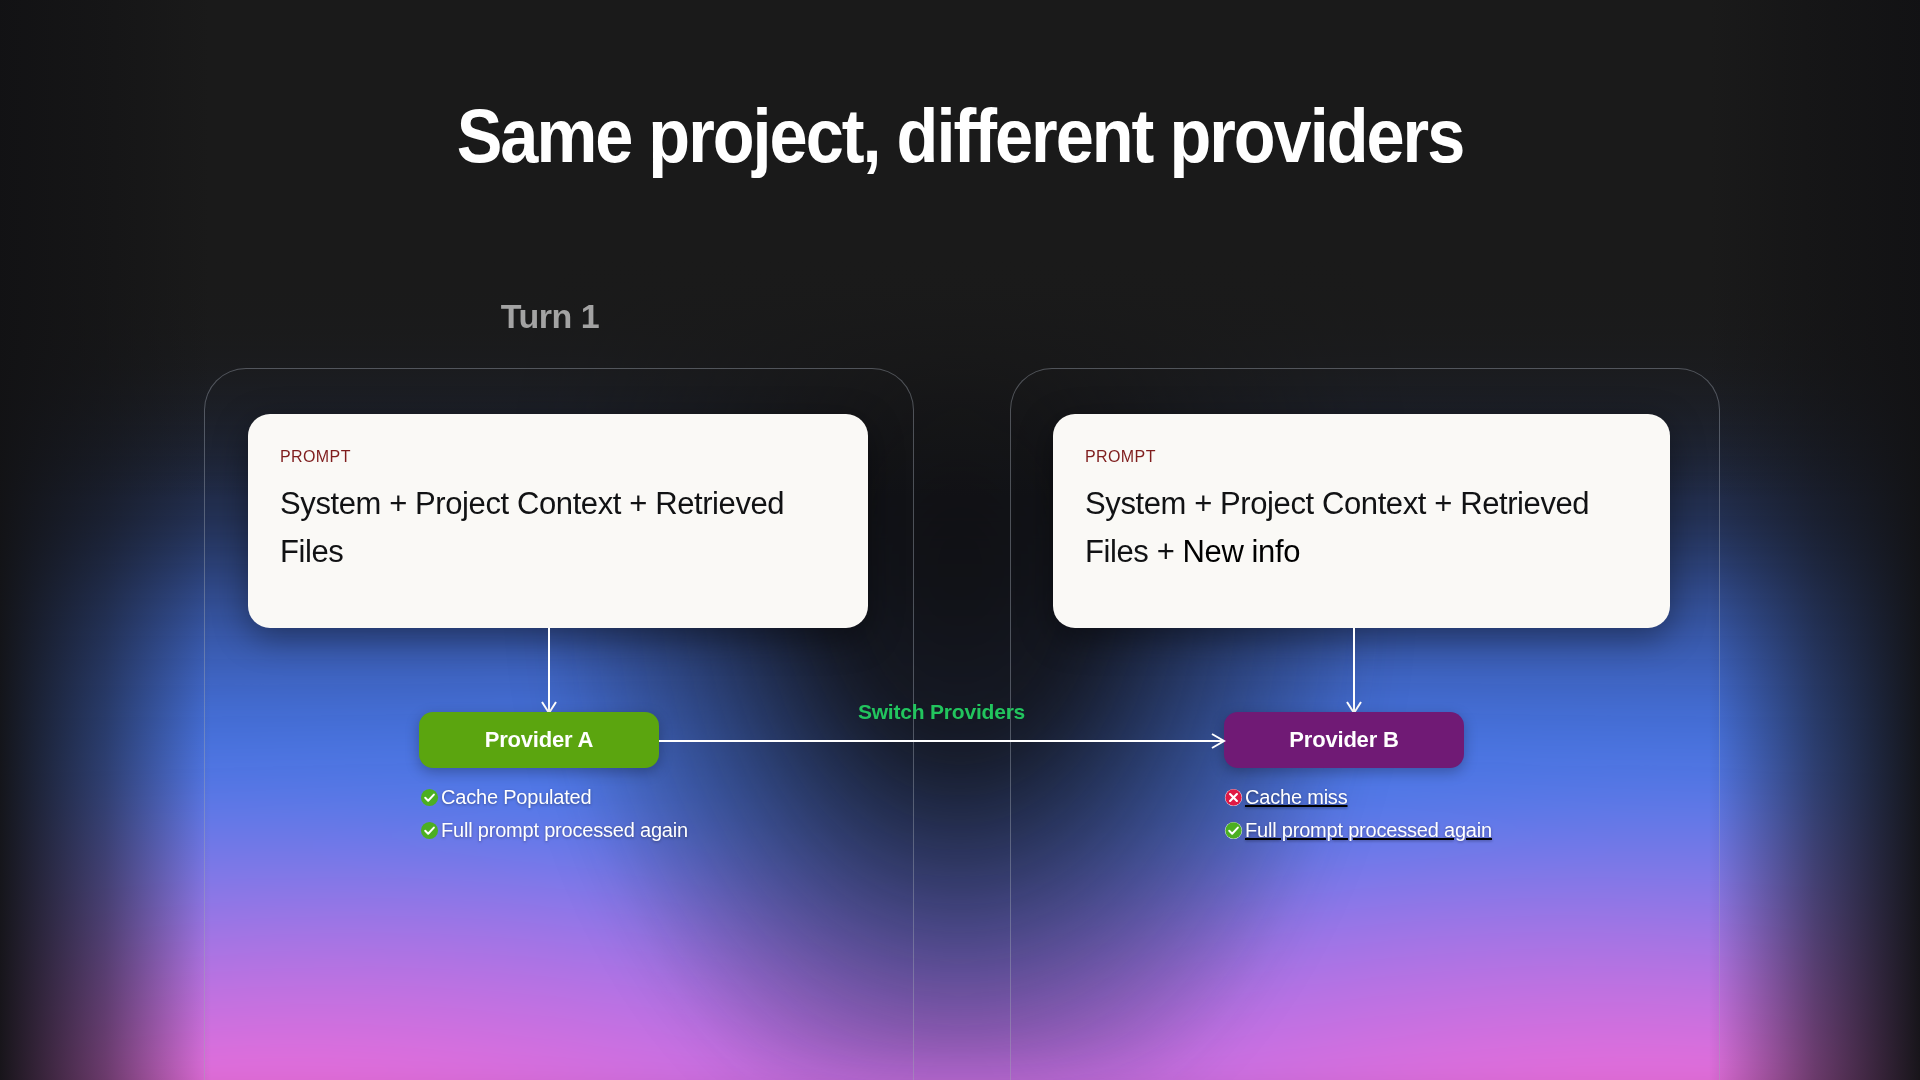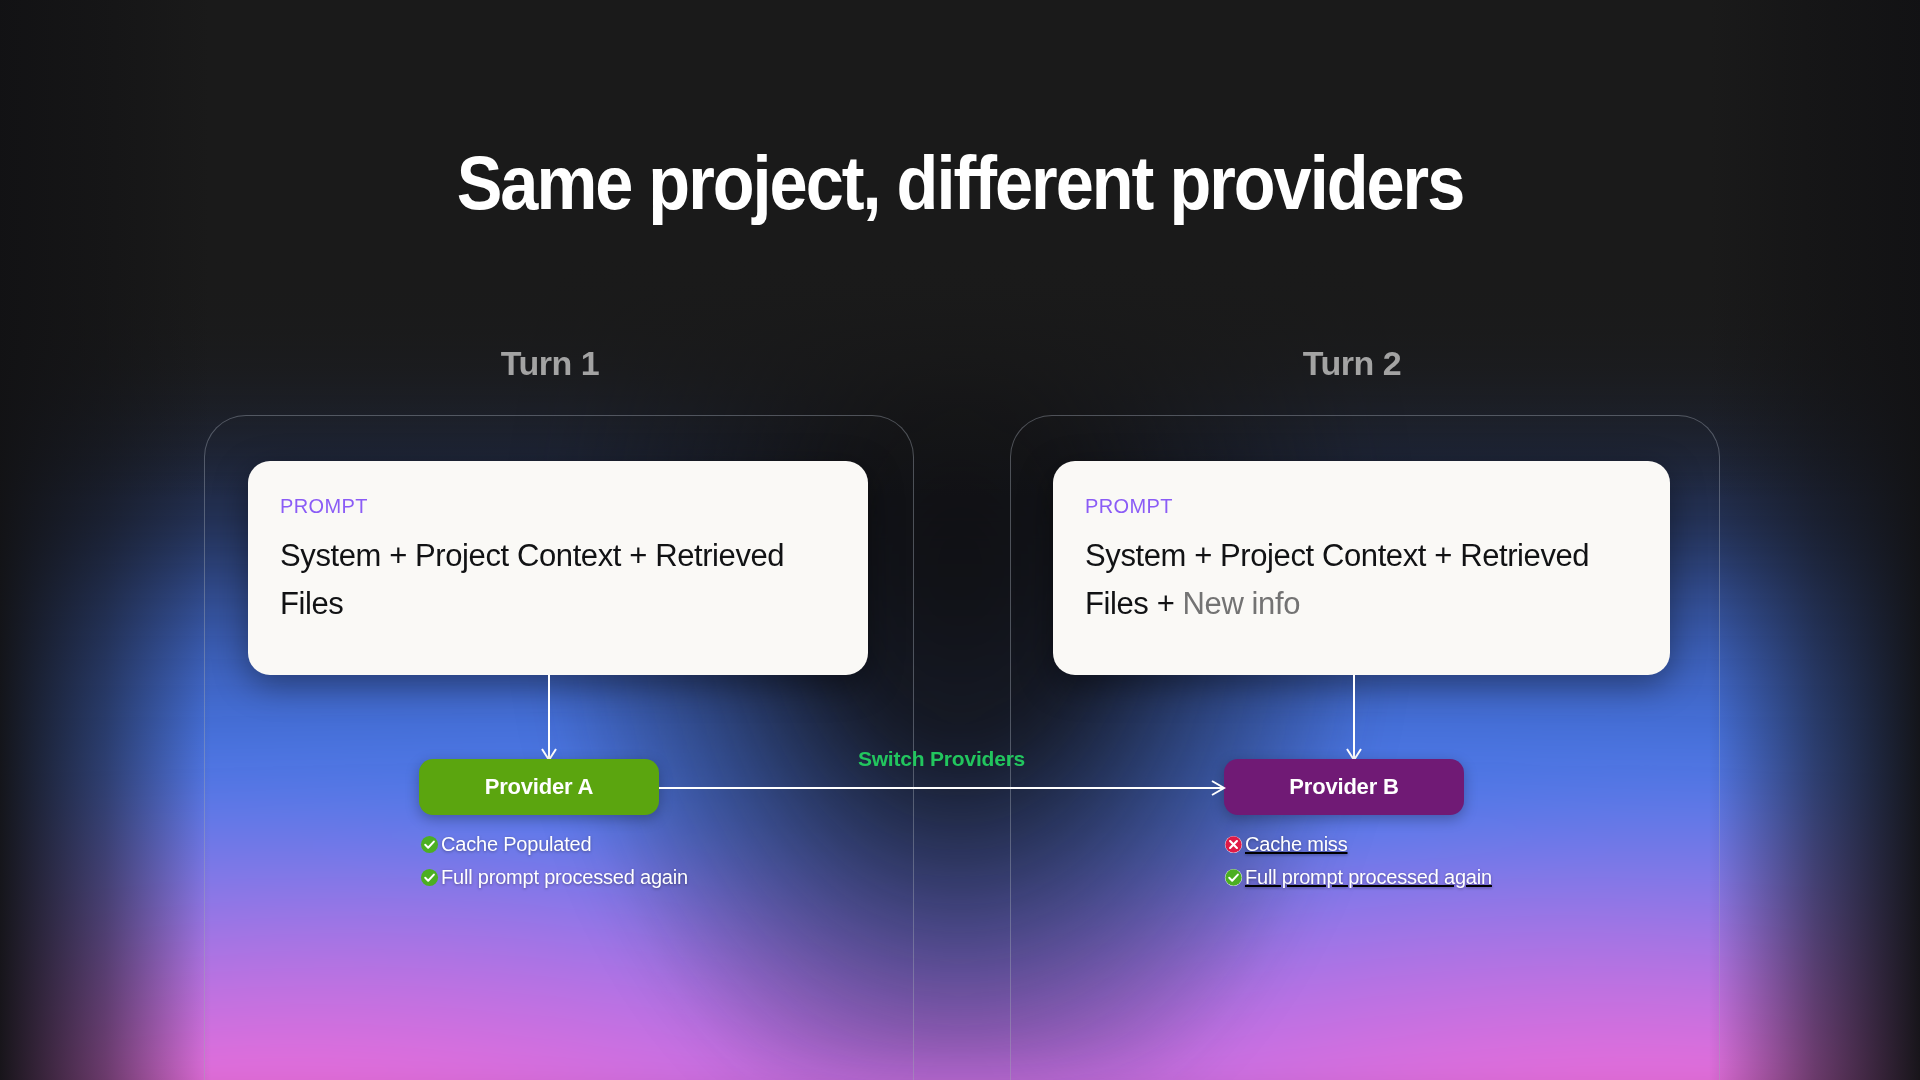--- a/index.html
+++ b/index.html
@@ -31,21 +31,21 @@
   }
   #bg-vignette-sides {
     position:absolute; inset:0;
     background:
       linear-gradient(to right, rgba(18,18,20,0.97) 0%, rgba(18,18,20,0.55) 5.5%, rgba(18,18,20,0) 11%),
       linear-gradient(to left , rgba(18,18,20,0.97) 0%, rgba(18,18,20,0.55) 5.5%, rgba(18,18,20,0) 11%),
       linear-gradient(to bottom, #1a1a1a 0%, #1a1a1a 24%, rgba(26,26,26,0.72) 34%, rgba(26,26,26,0) 46%);
   }
 
   
-  #stage { position:absolute; inset:0; z-index:5;margin-top:47px; }
+  #stage { position:absolute; inset:0; z-index:5; }
 
   #page-title {
     position:absolute; top:92px; left:0; width:100%;
     text-align:center; color:#ffffff;
     font-size:76px; font-weight:700; letter-spacing:-2.2px;
     font-family:"Liberation Sans", sans-serif;
     transform:scaleX(0.9); transform-origin:50% 50%;
     white-space:nowrap;
   }
 
@@ -69,28 +69,28 @@
   .prompt-card {
     position:absolute; top:414px; height:214px;
     background:#faf9f6; border-radius:22px;
     padding:34px 32px 0 32px;
     box-shadow:0 10px 34px rgba(0,0,0,0.40);
   }
   #prompt-card-1 { left:248px; width:620px; }
   #prompt-card-2 { left:1053px; width:617px; }
 
   .prompt-kicker {
-    font-size:20px; color:#8b5cf6; letter-spacing:0.4px;
+    font-size:16px; color:#7f1d1d; letter-spacing:0.4px;
     font-weight:400; margin-bottom:14px;
   }
   .prompt-body {
     font-size:31px; line-height:48px; color:#111214;
     letter-spacing:-0.4px; font-weight:400;
   }
-  .prompt-highlight { color:#737373; }
+  .prompt-highlight { color:#000000; }
 
   
   .v-arrow { position:absolute; width:22px; }
   .v-arrow .shaft {
     position:absolute; left:10px; top:0; width:2px; height:100%;
     background:#ffffff;
   }
   .v-arrow .head {
     position:absolute; left:3px; bottom:-1px; width:16px; height:14px;
   }
@@ -141,21 +141,20 @@
   <div id="bg-blue"></div>
   <div id="bg-vignette-center"></div>
   <div id="bg-vignette-sides"></div>
 </div>
 
 <div id="stage">
 
   <div id="page-title">Same project, different providers</div>
 
   <div class="turn-label" id="turn-1-label">Turn 1</div>
-  <div class="turn-label" id="turn-2-label">Turn 2</div>
 
   <div class="turn-panel" id="turn-1-panel"></div>
   <div class="turn-panel" id="turn-2-panel"></div>
 
   <div class="prompt-card" id="prompt-card-1">
     <div class="prompt-kicker">PROMPT</div>
     <div class="prompt-body"><span>System + Project Context + Retrieved Files</span><span class="prompt-highlight"></span></div>
   </div>
 
   <div class="prompt-card" id="prompt-card-2">

